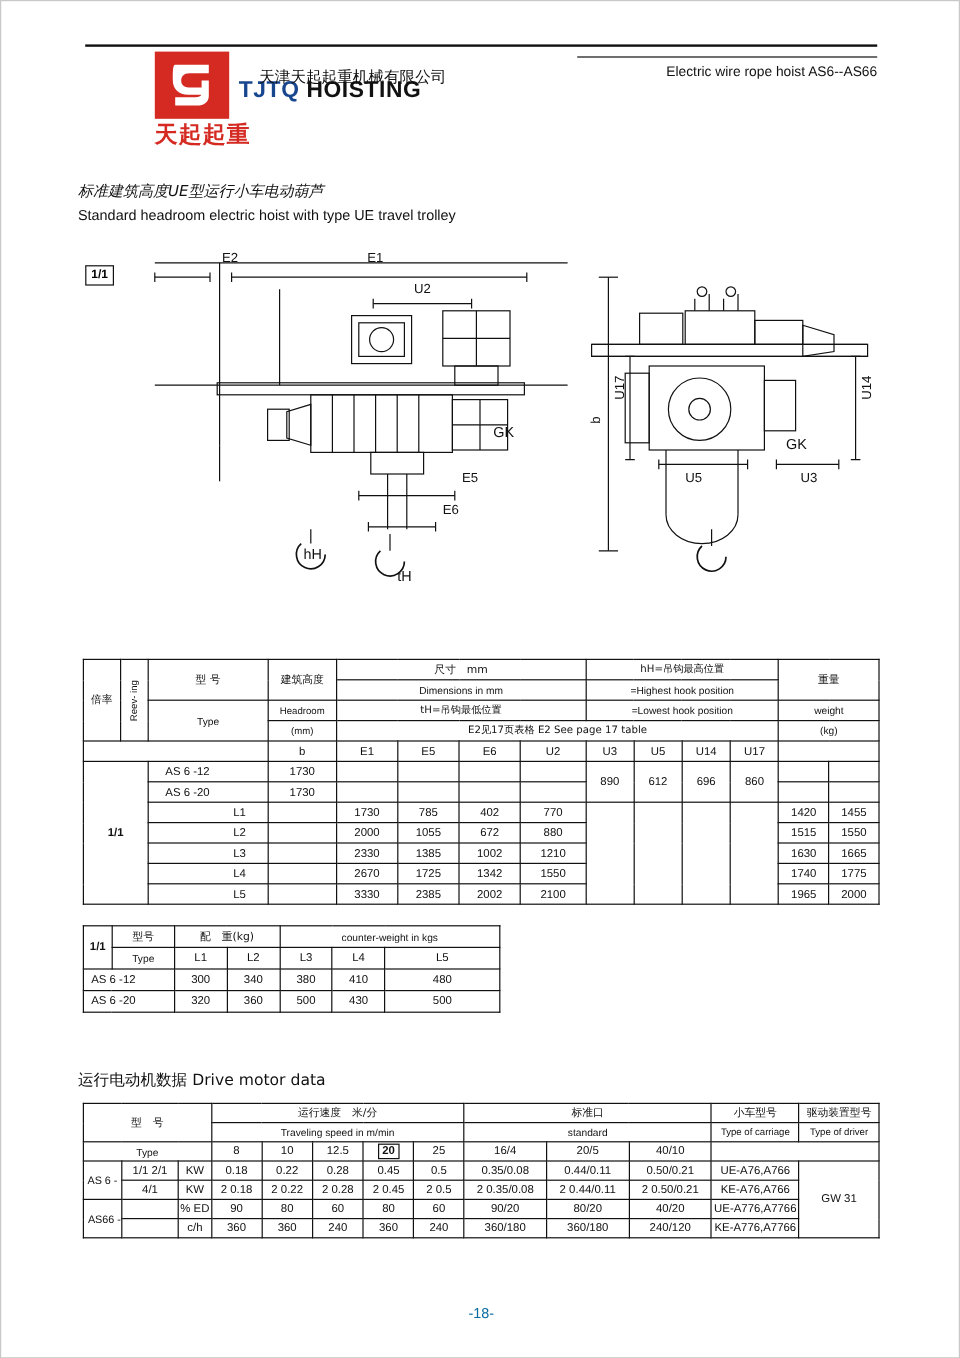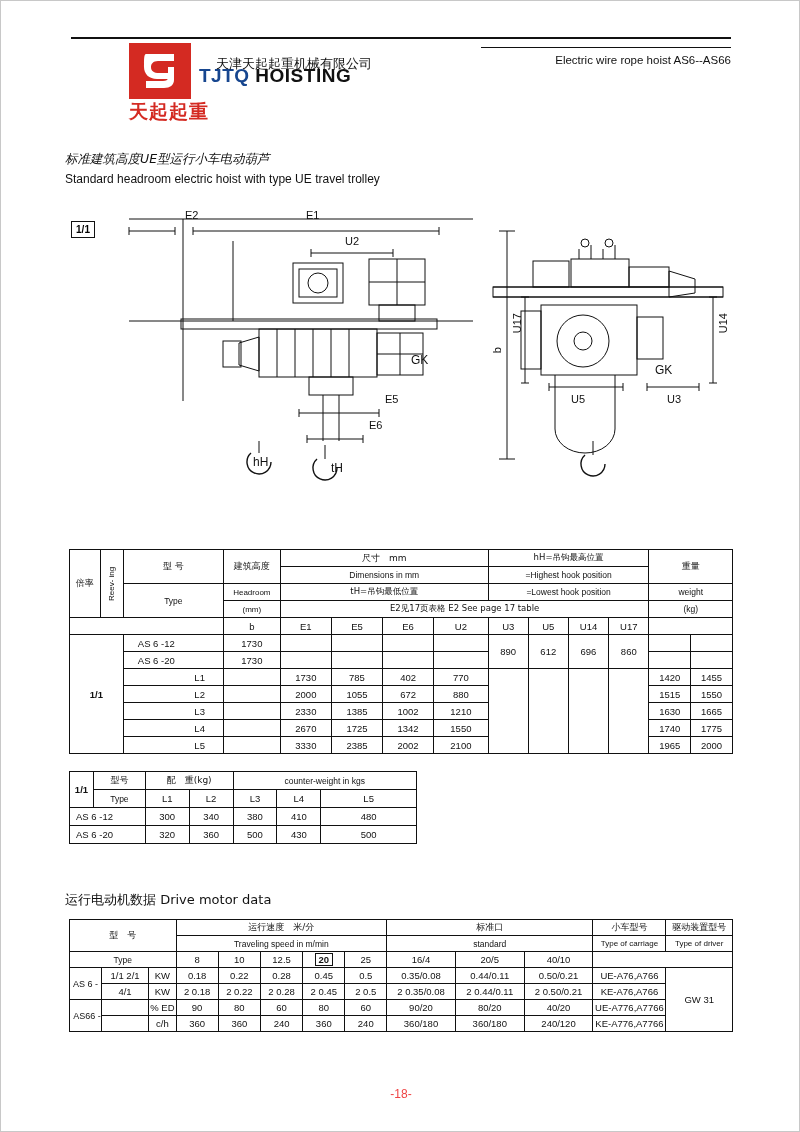--- a/index.html
+++ b/index.html
@@ -59,21 +59,21 @@
   .cellcn{font-family:"DejaVu Sans",sans-serif;font-size:9px;}
   .small{font-size:8.5px;}
   .tiny{font-size:8px;}
   .t2{position:absolute;left:68px;top:770px;width:348px;}
   .t2 td{height:17px;}
   .t3{position:absolute;left:68px;top:918px;width:664px;}
   .t3 td{height:15px;}
   .boxnum{border:1.2px solid #111;padding:0 3px;display:inline-block;font-weight:bold;}
   .ratiocell{font-weight:bold;}
   .pagenum{
-    position:absolute;left:0;top:1086px;width:800px;text-align:center;font-size:12px;color:#ef4444;
+    position:absolute;left:0;top:1086px;width:800px;text-align:center;font-size:12px;color:#0369a1;
   }
   .vcenter{vertical-align:middle;}
 </style>
 </head>
 <body>
 
 <div class="page">
 
   <div class="header">
     <div class="hdr-rule"></div>
@@ -194,21 +194,21 @@
     </svg>
 
     
     <span class="dim-label" style="left:122px;top:8px;">E2</span>
     <span class="dim-label" style="left:243px;top:8px;">E1</span>
     <span class="dim-label" style="left:282px;top:34px;">U2</span>
     <span class="dim-label" style="left:348px;top:152px;font-size:12px;">GK</span>
     <span class="dim-label" style="left:322px;top:192px;">E5</span>
     <span class="dim-label" style="left:306px;top:218px;">E6</span>
     <span class="dim-label" style="left:190px;top:254px;font-size:12px;">hH</span>
-    <span class="dim-label" style="left:268px;top:260px;font-size:12px;">tH</span>
+    <span class="dim-label" style="left:268px;top:272px;font-size:12px;">tH</span>
     <span class="dim-label v" style="left:448px;top:112px;">U17</span>
     <span class="dim-label v" style="left:654px;top:112px;">U14</span>
     <span class="dim-label v" style="left:428px;top:146px;">b</span>
     <span class="dim-label" style="left:508px;top:192px;">U5</span>
     <span class="dim-label" style="left:604px;top:192px;">U3</span>
     <span class="dim-label" style="left:592px;top:162px;font-size:12px;">GK</span>
   </div>
 
   <table class="t1">
     <colgroup>

